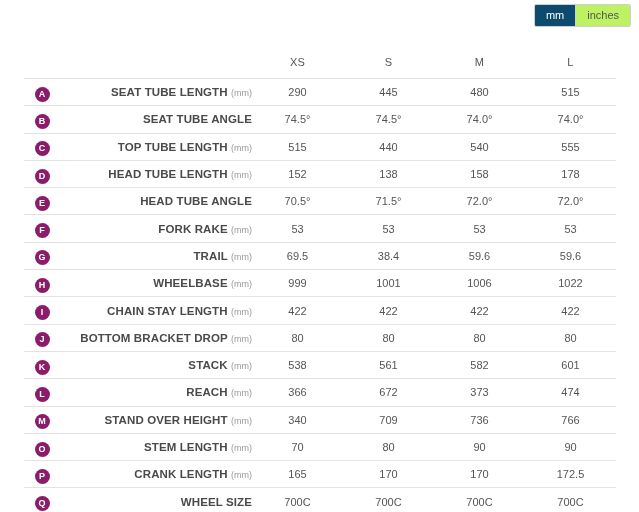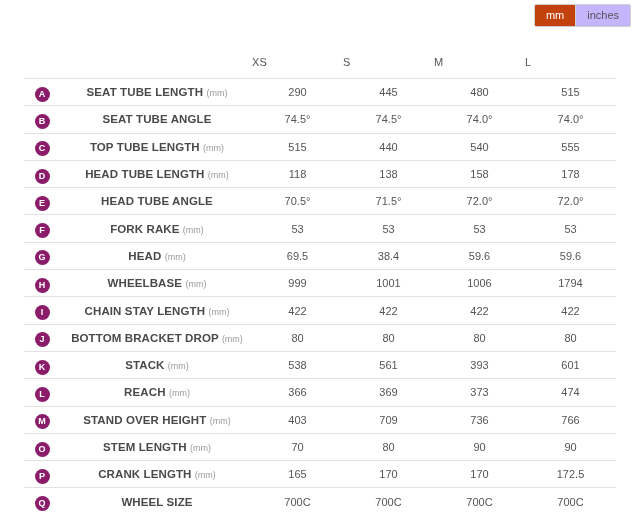--- a/index.html
+++ b/index.html
@@ -30,51 +30,51 @@
     border: 1px solid #cfcfcf;
     border-radius: 2px;
     overflow: hidden;
     height: 21px;
     font-size: 11px;
     line-height: 21px;
   }
   .unit-btn {
     padding: 0 11px;
     cursor: pointer;
-    background: #c4b5fd;
+    background: #bef264;
     color: #555555;
     border-right: 1px solid #cfcfcf;
     user-select: none;
   }
   .unit-btn:last-child {
     border-right: none;
   }
   .unit-btn.active {
-    background: #c2410c;
+    background: #0c4a6e;
     color: #ffffff;
   }
 
   
   .geo-table {
     position: absolute;
     top: 56px;
     left: 24px;
     width: 592px;
     border-collapse: collapse;
     table-layout: fixed;
   }
   .geo-table col.c-badge   { width: 36px; }
   .geo-table col.c-label   { width: 192px; }
   .geo-table col.c-size    { width: 91px; }
 
   .geo-table th.size-head {
     font-size: 11px;
     font-weight: normal;
     color: #555555;
-    text-align: left;
+    text-align: center;
     padding: 0 0 10px 0;
     vertical-align: bottom;
     letter-spacing: .02em;
   }
   .geo-table th.blank-head {
     padding: 0 0 10px 0;
   }
 
   .geo-table tr.row td {
     border-top: 1px solid #e2e2e2;
@@ -95,21 +95,21 @@
     height: 15px;
     line-height: 15px;
     border-radius: 50%;
     background: #8a1c69;
     color: #ffffff;
     font-size: 9px;
     font-weight: bold;
     text-align: center;
   }
   td.label-cell {
-    text-align: center;
+    text-align: right;
     vertical-align: middle;
     padding: 0 0 0 2px;
     font-size: 11.5px;
     font-weight: bold;
     color: #4a4a4a;
     letter-spacing: .01em;
   }
   td.label-cell .unit {
     font-weight: normal;
     font-size: 9px;
@@ -178,21 +178,21 @@
         <td class="label-cell"><span>TOP TUBE LENGTH</span> <span class="unit">(mm)</span></td>
         <td class="value-cell">515</td>
         <td class="value-cell">440</td>
         <td class="value-cell">540</td>
         <td class="value-cell">555</td>
       </tr>
 
       <tr class="row">
         <td class="badge-cell"><span class="badge">D</span></td>
         <td class="label-cell"><span>HEAD TUBE LENGTH</span> <span class="unit">(mm)</span></td>
-        <td class="value-cell">118</td>
+        <td class="value-cell">152</td>
         <td class="value-cell">138</td>
         <td class="value-cell">158</td>
         <td class="value-cell">178</td>
       </tr>
 
       <tr class="row">
         <td class="badge-cell"><span class="badge">E</span></td>
         <td class="label-cell"><span>HEAD TUBE ANGLE</span> <span class="unit"></span></td>
         <td class="value-cell">70.5°</td>
         <td class="value-cell">71.5°</td>
@@ -204,34 +204,34 @@
         <td class="badge-cell"><span class="badge">F</span></td>
         <td class="label-cell"><span>FORK RAKE</span> <span class="unit">(mm)</span></td>
         <td class="value-cell">53</td>
         <td class="value-cell">53</td>
         <td class="value-cell">53</td>
         <td class="value-cell">53</td>
       </tr>
 
       <tr class="row">
         <td class="badge-cell"><span class="badge">G</span></td>
-        <td class="label-cell"><span>HEAD</span> <span class="unit">(mm)</span></td>
+        <td class="label-cell"><span>TRAIL</span> <span class="unit">(mm)</span></td>
         <td class="value-cell">69.5</td>
         <td class="value-cell">38.4</td>
         <td class="value-cell">59.6</td>
         <td class="value-cell">59.6</td>
       </tr>
 
       <tr class="row">
         <td class="badge-cell"><span class="badge">H</span></td>
         <td class="label-cell"><span>WHEELBASE</span> <span class="unit">(mm)</span></td>
         <td class="value-cell">999</td>
         <td class="value-cell">1001</td>
         <td class="value-cell">1006</td>
-        <td class="value-cell">1794</td>
+        <td class="value-cell">1022</td>
       </tr>
 
       <tr class="row">
         <td class="badge-cell"><span class="badge">I</span></td>
         <td class="label-cell"><span>CHAIN STAY LENGTH</span> <span class="unit">(mm)</span></td>
         <td class="value-cell">422</td>
         <td class="value-cell">422</td>
         <td class="value-cell">422</td>
         <td class="value-cell">422</td>
       </tr>
@@ -243,37 +243,37 @@
         <td class="value-cell">80</td>
         <td class="value-cell">80</td>
         <td class="value-cell">80</td>
       </tr>
 
       <tr class="row">
         <td class="badge-cell"><span class="badge">K</span></td>
         <td class="label-cell"><span>STACK</span> <span class="unit">(mm)</span></td>
         <td class="value-cell">538</td>
         <td class="value-cell">561</td>
-        <td class="value-cell">393</td>
+        <td class="value-cell">582</td>
         <td class="value-cell">601</td>
       </tr>
 
       <tr class="row">
         <td class="badge-cell"><span class="badge">L</span></td>
         <td class="label-cell"><span>REACH</span> <span class="unit">(mm)</span></td>
         <td class="value-cell">366</td>
-        <td class="value-cell">369</td>
+        <td class="value-cell">672</td>
         <td class="value-cell">373</td>
         <td class="value-cell">474</td>
       </tr>
 
       <tr class="row">
         <td class="badge-cell"><span class="badge">M</span></td>
         <td class="label-cell"><span>STAND OVER HEIGHT</span> <span class="unit">(mm)</span></td>
-        <td class="value-cell">403</td>
+        <td class="value-cell">340</td>
         <td class="value-cell">709</td>
         <td class="value-cell">736</td>
         <td class="value-cell">766</td>
       </tr>
 
       <tr class="row">
         <td class="badge-cell"><span class="badge">O</span></td>
         <td class="label-cell"><span>STEM LENGTH</span> <span class="unit">(mm)</span></td>
         <td class="value-cell">70</td>
         <td class="value-cell">80</td>

